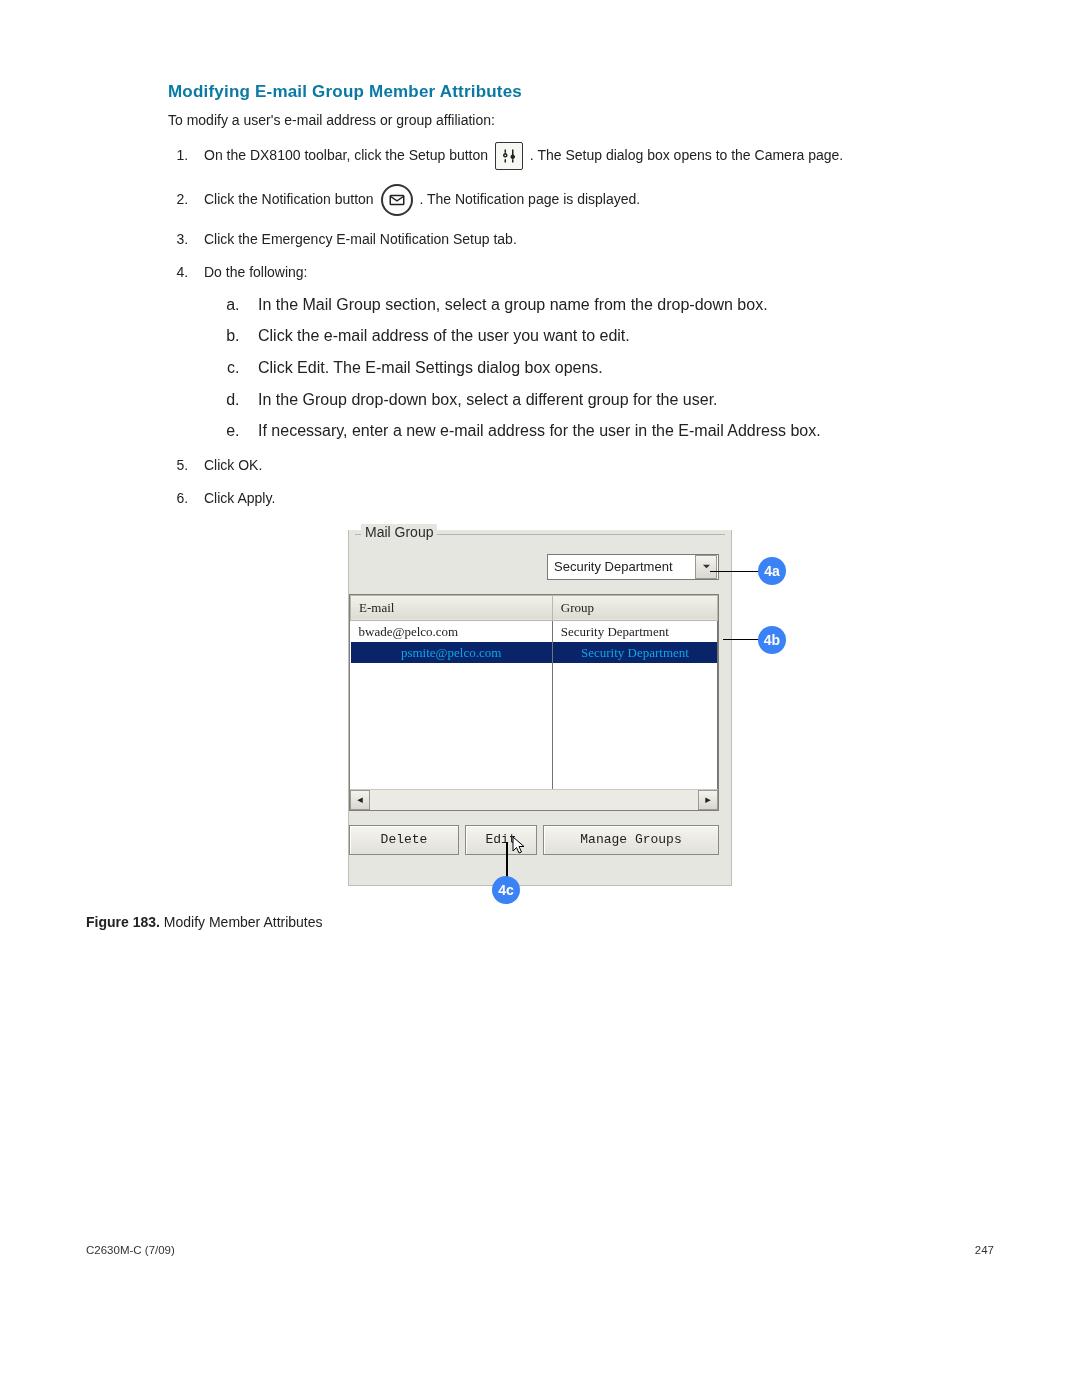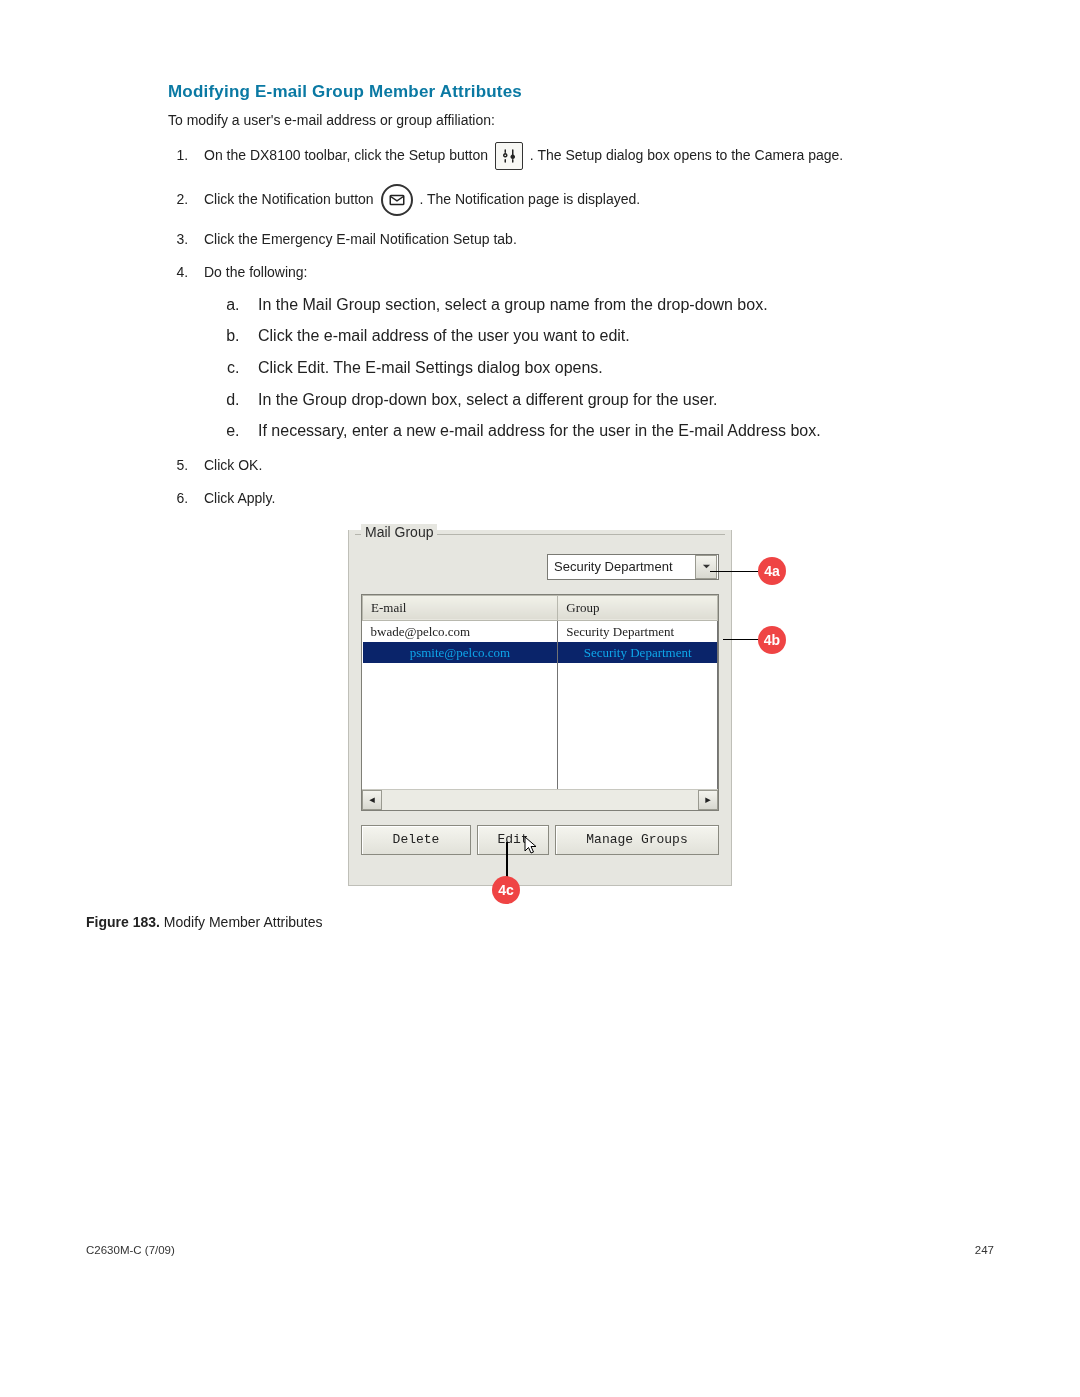--- a/index.html
+++ b/index.html
@@ -63,21 +63,21 @@
     display: flex;
     justify-content: center;
     position: relative;
   }
   .mailgroup {
     width: 384px;
     background: #e6e6e0;
     border: 1px solid #bfbfb8;
     border-top: none;
     position: relative;
-    padding: 18px 12px 30px 12px;
+    padding: 18px 12px 30px 0;
     box-sizing: border-box;
   }
   .mail-fieldset-line {
     position: absolute;
     top: 4px; left: 6px; right: 6px;
     height: 1px;
     background: #b5b5ad;
   }
   .mail-legend {
     position: absolute;
@@ -176,21 +176,21 @@
   .btn-delete { width: 108px; }
   .btn-edit   { width: 70px; }
   .btn-manage { flex:1; }
   .cursor-arrow { position:absolute; width:16px; height:20px; }
   
   .callouts { position:absolute; top:0; left:0; width:100%; height:100%; pointer-events:none; }
   .bubble {
     position:absolute;
     width: 28px; height: 28px;
     border-radius: 50%;
-    background: #ef4444;
+    background: #3b82f6;
     color: #fff;
     font-weight: bold;
     font-size: 14px;
     display:flex; align-items:center; justify-content:center;
   }
   .lead {
     position:absolute;
     background:#000;
     height:1.5px;
   }

